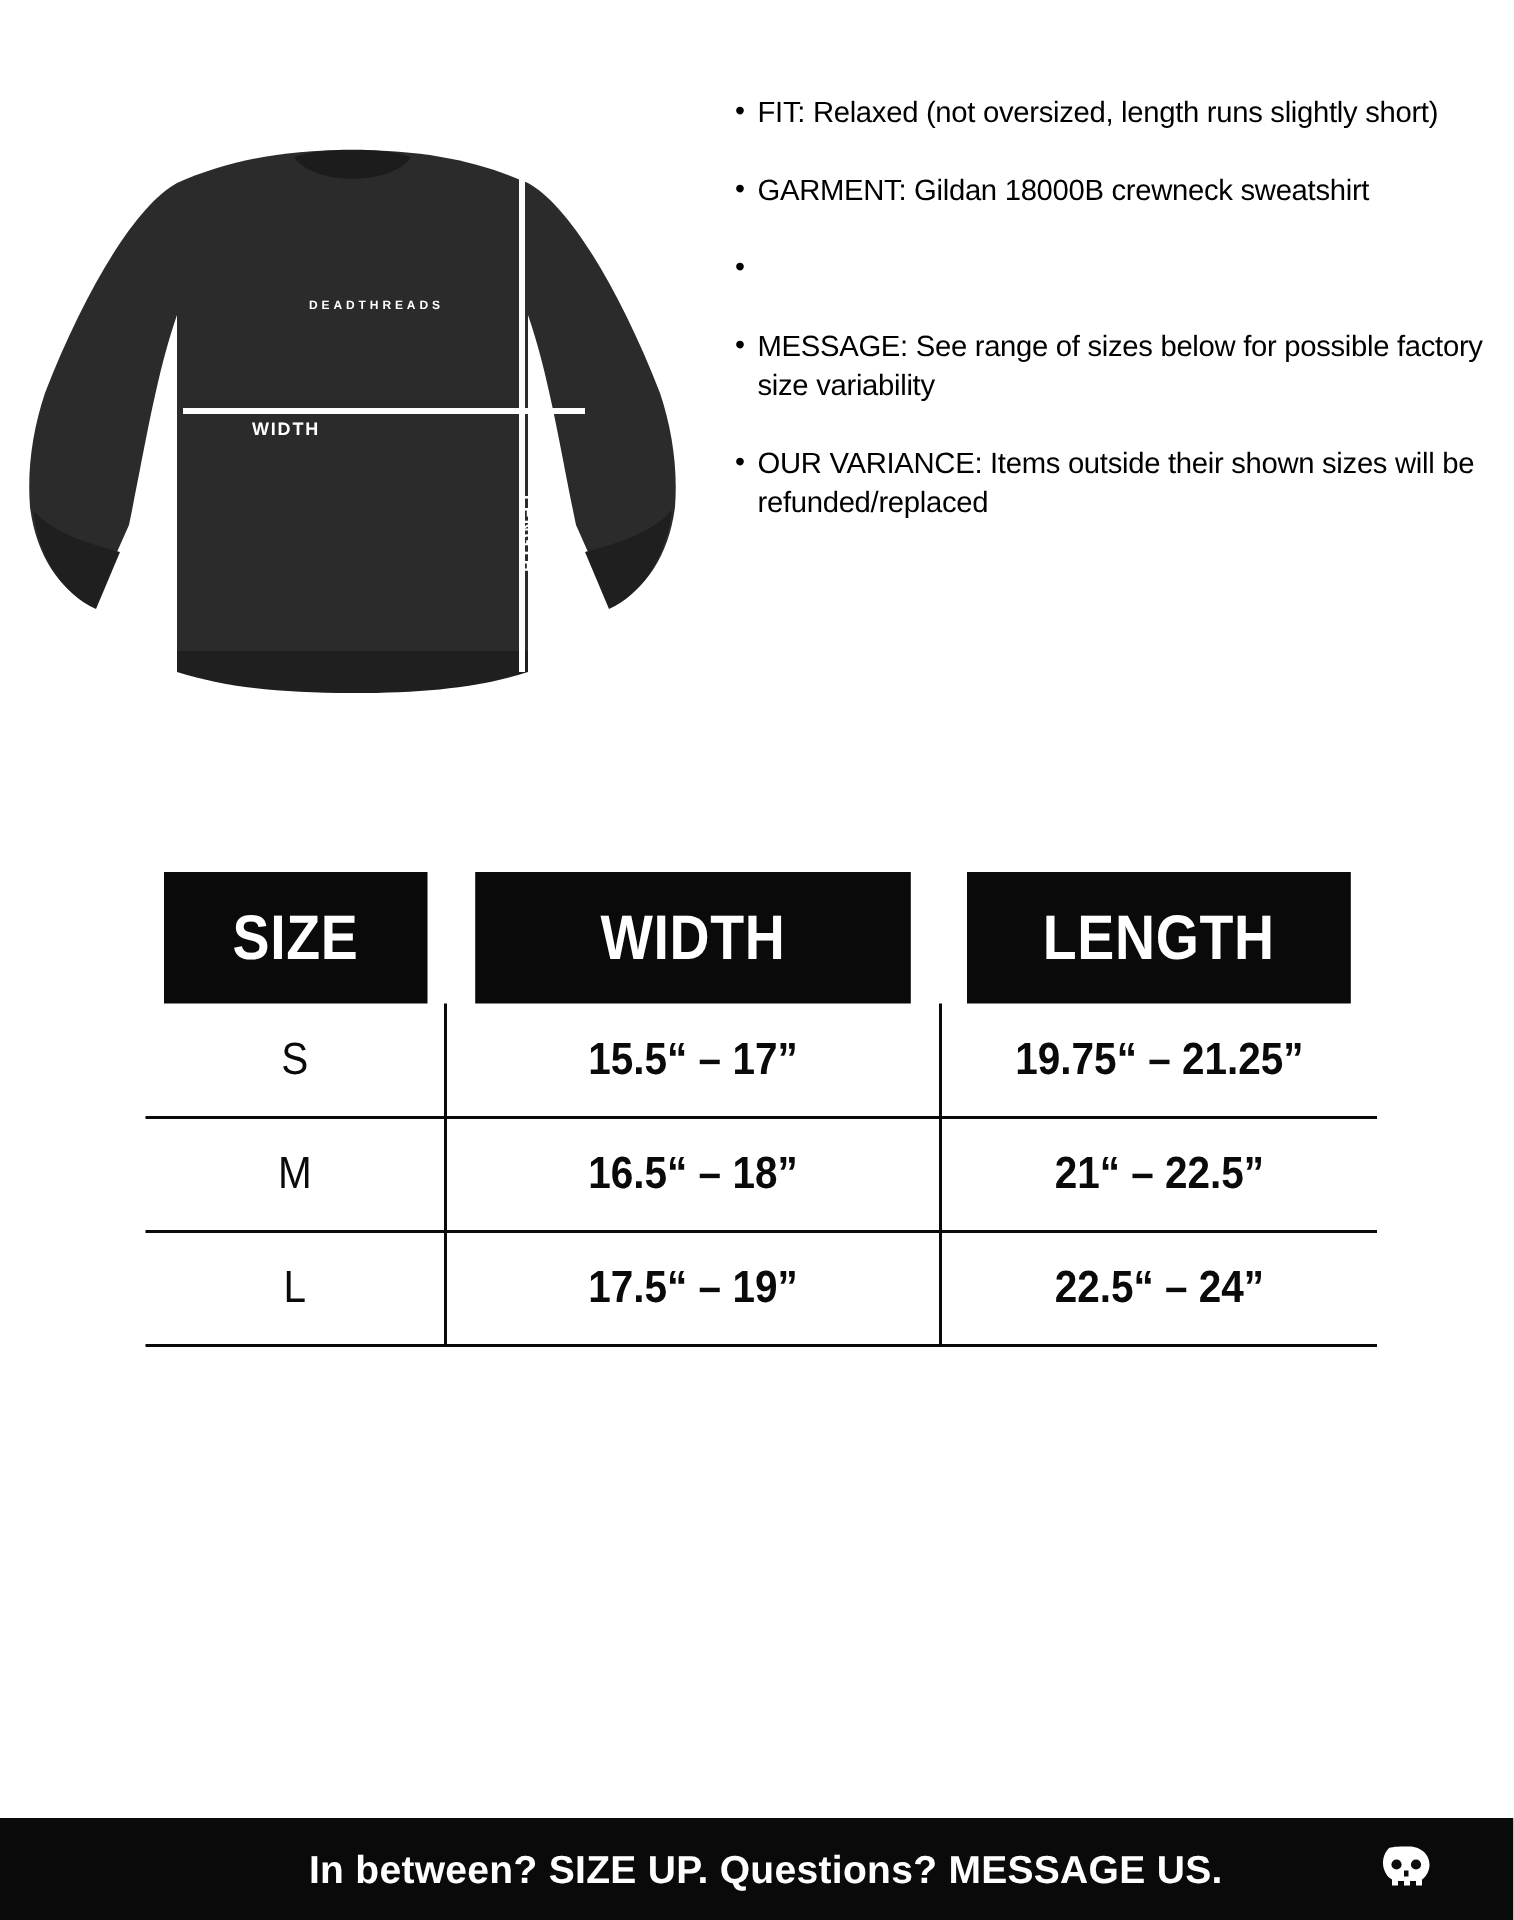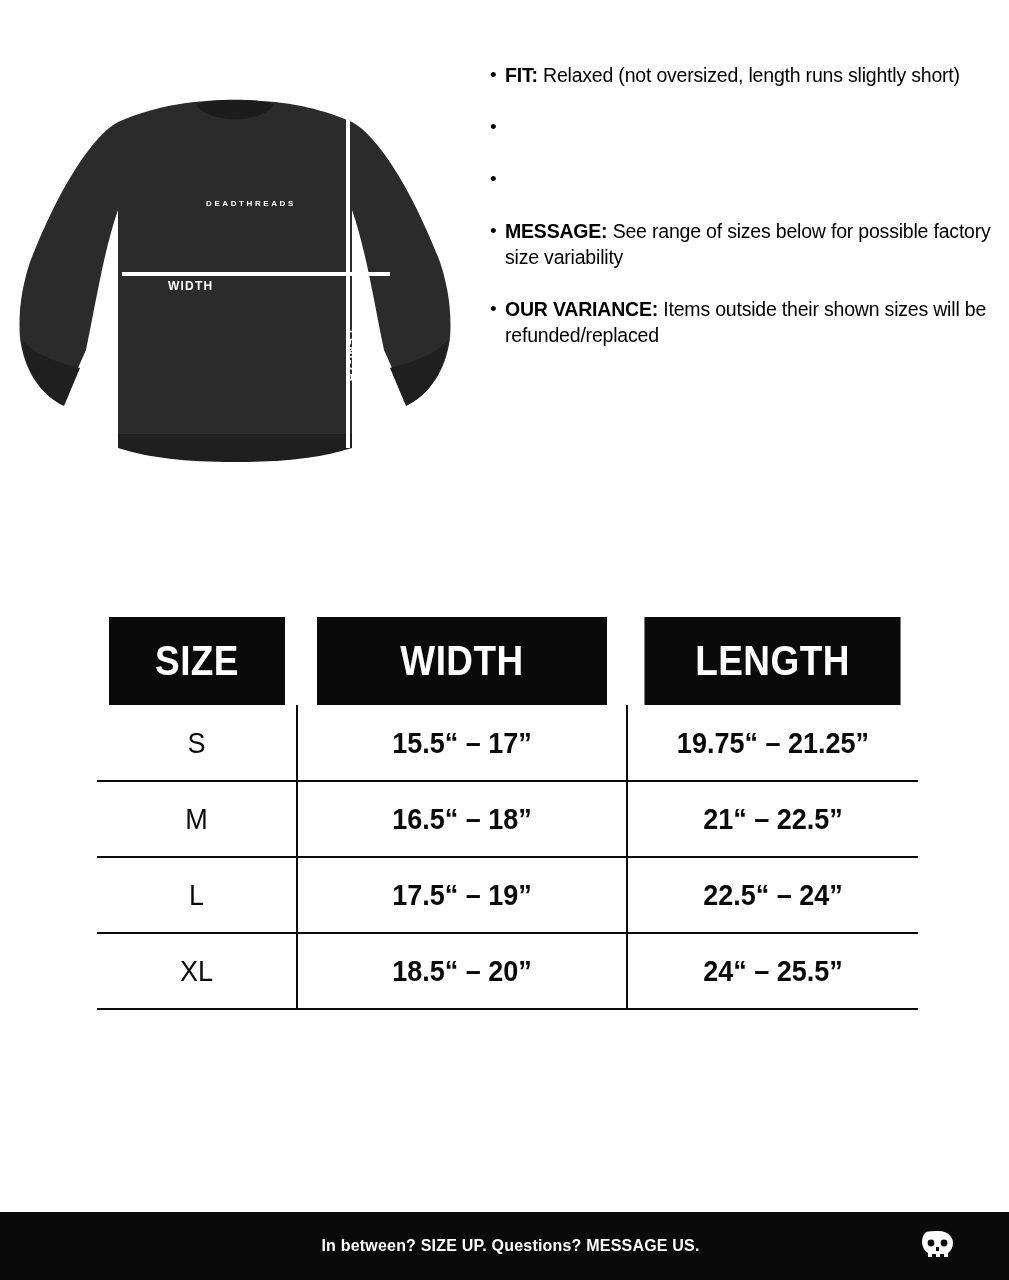--- a/index.html
+++ b/index.html
@@ -87,34 +87,33 @@
     color: #000;
   }
   .bullet .btext {
     font-size: 19.5px;
     line-height: 26px;
     color: #000;
     font-weight: 400;
     letter-spacing: -0.2px;
     max-width: 500px;
   }
-  .bullet .btext b { font-weight: 700; text-align: center; }
+  .bullet .btext b { font-weight: 400; text-align: center; }
 
   
   .table-wrap {
     position: absolute;
     left: 97px;
     top: 581px;
     width: 821px;
   }
   table.size-table {
     width: 821px;
     border-collapse: collapse;
     table-layout: fixed;
-    margin-top: 36px;
   }
   table.size-table thead th {
     background: #0a0a0a;
     color: #ffffff;
     font-size: 42px;
     font-weight: 700;
     letter-spacing: 0.5px;
     height: 88px;
     vertical-align: middle;
     text-align: center;
@@ -151,21 +150,21 @@
     bottom: 0;
     width: 1009px;
     height: 68px;
     background: #0a0a0a;
     display: flex;
     align-items: center;
     justify-content: center;
   }
   .footer-text {
     color: #ffffff;
-    font-size: 16px;
+    font-size: 26px;
     font-weight: 700;
     letter-spacing: 0.2px;
     font-family: "Liberation Sans", sans-serif;
     margin-left: 12px;
   }
   .footer-logo {
     position: absolute;
     right: 50px;
     top: 14px;
     width: 42px;
@@ -206,20 +205,21 @@
       <span class="label-length">LENGTH</span>
     </div>
 
     <div class="bullets">
       <div class="bullet">
         <span class="dot">•</span>
         <span class="btext"><b>FIT:</b><span> Relaxed (not oversized, length runs slightly short)</span></span>
       </div>
       <div class="bullet">
         <span class="dot">•</span>
+        <span class="btext"><b>GARMENT:</b><span> Gildan 18000B crewneck sweatshirt</span></span>
       </div>
       <div class="bullet">
         <span class="dot">•</span>
       </div>
       <div class="bullet">
         <span class="dot">•</span>
         <span class="btext"><b>MESSAGE:</b><span> See range of sizes below for possible factory size variability</span></span>
       </div>
       <div class="bullet">
         <span class="dot">•</span>
@@ -250,25 +250,20 @@
         </tr>
         <tr>
           <td class="size-cell">M</td>
           <td class="meas">16.5“ – 18”</td>
           <td class="meas">21“ – 22.5”</td>
         </tr>
         <tr>
           <td class="size-cell">L</td>
           <td class="meas">17.5“ – 19”</td>
           <td class="meas">22.5“ – 24”</td>
-        </tr>
-        <tr>
-          <td class="size-cell">XL</td>
-          <td class="meas">18.5“ – 20”</td>
-          <td class="meas">24“ – 25.5”</td>
         </tr>
       </tbody>
     </table>
   </div>
 
   <div class="footer">
     <span class="footer-text">In between? SIZE UP. Questions? MESSAGE US.</span>
     <svg class="footer-logo" viewBox="0 0 40 40">
       <g fill="#ffffff">
         <path d="M8 6 C4 10 3 16 5 21 C6 24 8 26 10 27 L10 31 L14 31 L14 28 L18 28 L18 31 L22 31 L22 28 L26 28 L26 31 L30 31 L30 27 C33 25 35 21 35 17 C35 10 29 5 21 5 C16 5 11 5 8 6 Z"></path>

